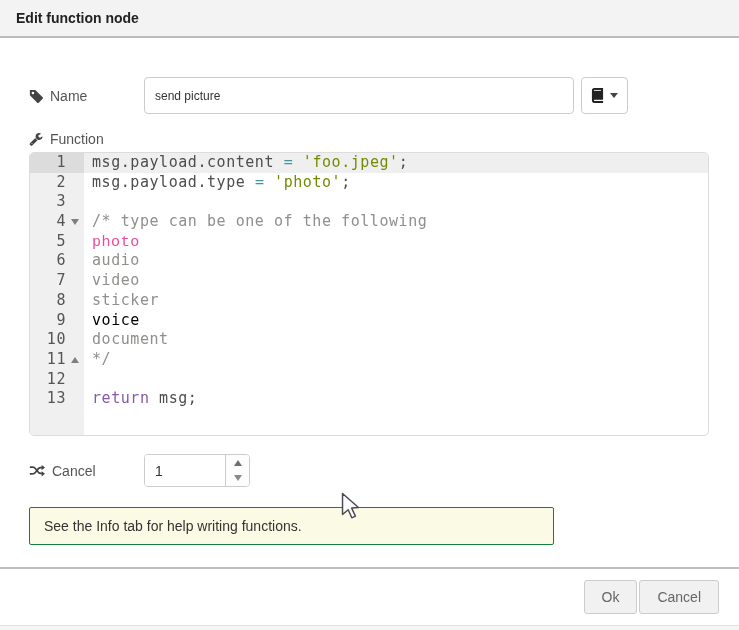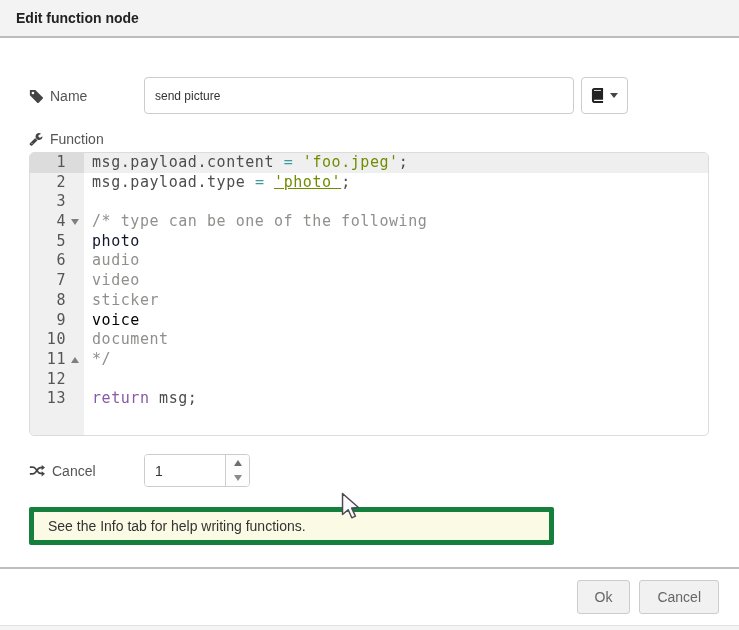--- a/index.html
+++ b/index.html
@@ -97,30 +97,30 @@
     border-bottom: 6px solid #6e6e6e;
   }
   .tri-down {
     width: 0; height: 0;
     border-left: 4px solid transparent; border-right: 4px solid transparent;
     border-top: 6px solid #8a8a8a;
   }
 
   .info-tip {
     margin-top: 20px; width: 525px; height: 38px;
-    background: #fbfbe5; border: 5px solid #15803d; border-radius: 2px;
+    background: #fbfbe5; border: 1px solid #15803d; border-radius: 2px;
     display: flex; align-items: center; padding-left: 14px;
     font-size: 14px; color: #333;
   }
 
   .dialog-footer {
     position: absolute; left: 0; right: 0; bottom: 5px; height: 58px;
     border-top: 2px solid #bdbdbd; background: #fff;
     display: flex; align-items: center; justify-content: flex-end;
-    gap: 9px; padding-right: 20px;
+    gap: 2px; padding-right: 20px;
   }
   .footer-btn {
     height: 34px; padding: 0 17px;
     background: #f1f1f1; border: 1px solid #ccc; border-radius: 3px;
     font-size: 14px; color: #666; cursor: pointer;
     font-family: "Liberation Sans", sans-serif;
   }
   .bottom-strip {
     position: absolute; left: 0; right: 0; bottom: 0; height: 5px;
     background: #f5f5f5; border-top: 1px solid #e2e2e2;
@@ -171,21 +171,21 @@
             <span class="gutter-num">1</span>
             <span class="fold-w"></span>
           </div>
           <div class="code-cell"><span style="color: rgb(77, 77, 76);">msg.payload.content </span><span style="color: rgb(62, 153, 159);">=</span><span style="color: rgb(77, 77, 76);"> </span><span style="color: rgb(113, 140, 0); text-align: center;">'foo.jpeg'</span><span style="color: rgb(77, 77, 76);">;</span></div>
         </div>
         <div class="ed-line">
           <div class="gutter-cell">
             <span class="gutter-num">2</span>
             <span class="fold-w"></span>
           </div>
-          <div class="code-cell"><span style="color: rgb(77, 77, 76); margin-top: 44px;">msg.payload.type </span><span style="color: rgb(62, 153, 159);">=</span><span style="color: rgb(77, 77, 76);"> </span><span style="color: rgb(113, 140, 0); text-decoration: underline;">'photo'</span><span style="color: rgb(77, 77, 76);">;</span></div>
+          <div class="code-cell"><span style="color: rgb(77, 77, 76); margin-top: 44px;">msg.payload.type </span><span style="color: rgb(62, 153, 159);">=</span><span style="color: rgb(77, 77, 76);"> </span><span style="color: rgb(113, 140, 0);">'photo'</span><span style="color: rgb(77, 77, 76);">;</span></div>
         </div>
         <div class="ed-line">
           <div class="gutter-cell">
             <span class="gutter-num">3</span>
             <span class="fold-w"></span>
           </div>
           <div class="code-cell"></div>
         </div>
         <div class="ed-line">
           <div class="gutter-cell">
@@ -194,21 +194,21 @@
               <span class="fold-open"></span>
             </span>
           </div>
           <div class="code-cell"><span style="color: rgb(142, 144, 140);">/* type can be one of the following</span></div>
         </div>
         <div class="ed-line">
           <div class="gutter-cell">
             <span class="gutter-num">5</span>
             <span class="fold-w"></span>
           </div>
-          <div class="code-cell"><span style="color: #0f172a;">photo</span></div>
+          <div class="code-cell"><span style="color: #ec4899; font-family: Liberation Mono, monospace;">photo</span></div>
         </div>
         <div class="ed-line">
           <div class="gutter-cell">
             <span class="gutter-num">6</span>
             <span class="fold-w"></span>
           </div>
           <div class="code-cell"><span style="color: rgb(142, 144, 140); text-align: right;">audio</span></div>
         </div>
         <div class="ed-line">
           <div class="gutter-cell">

